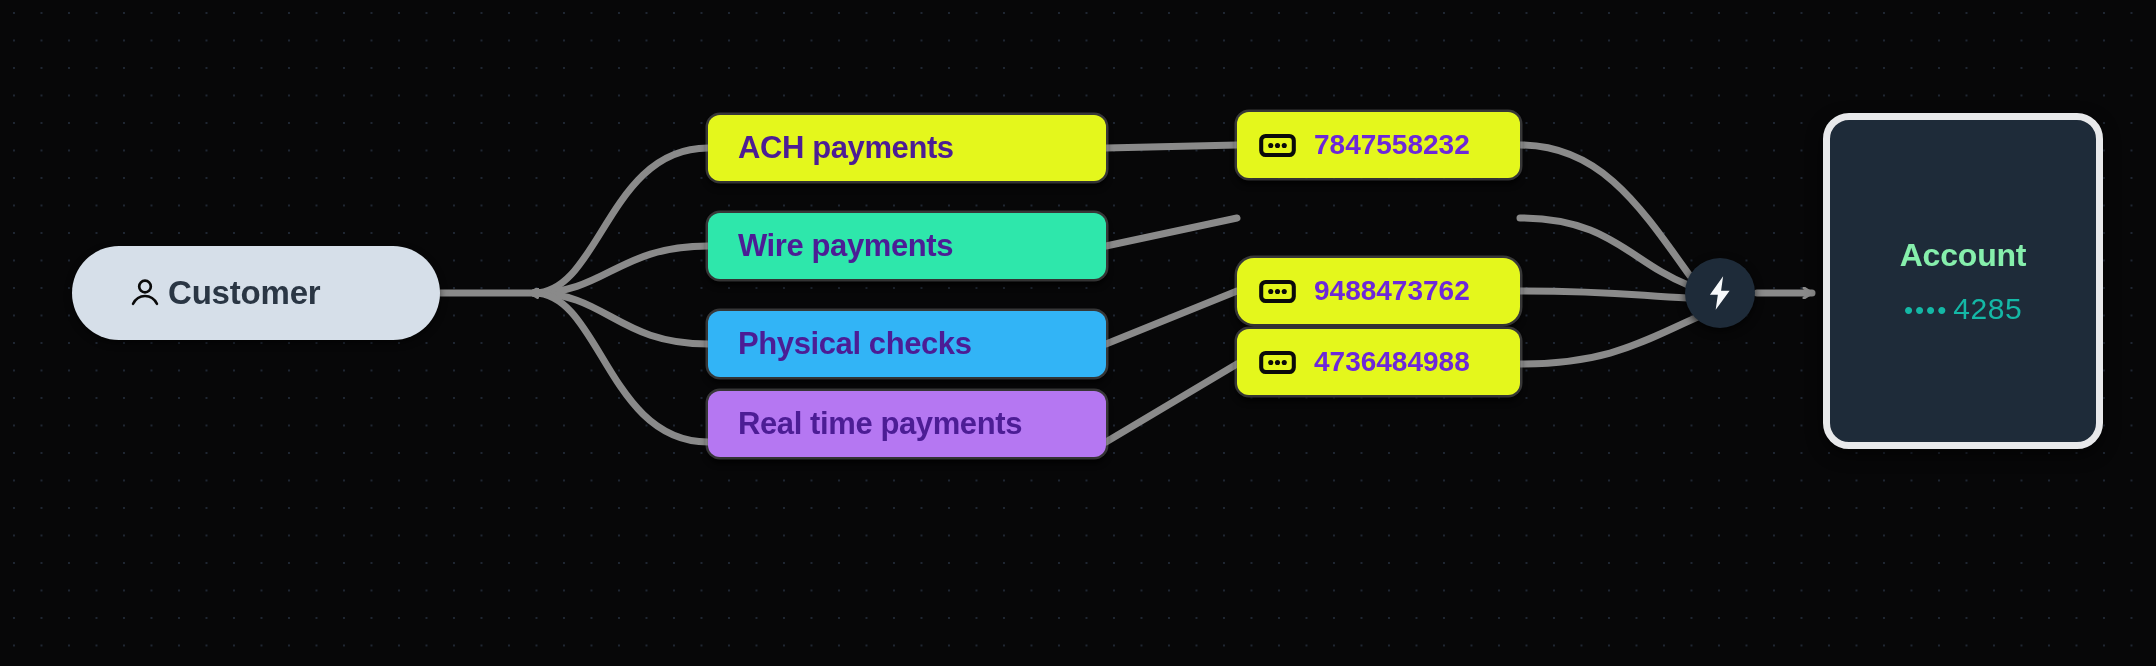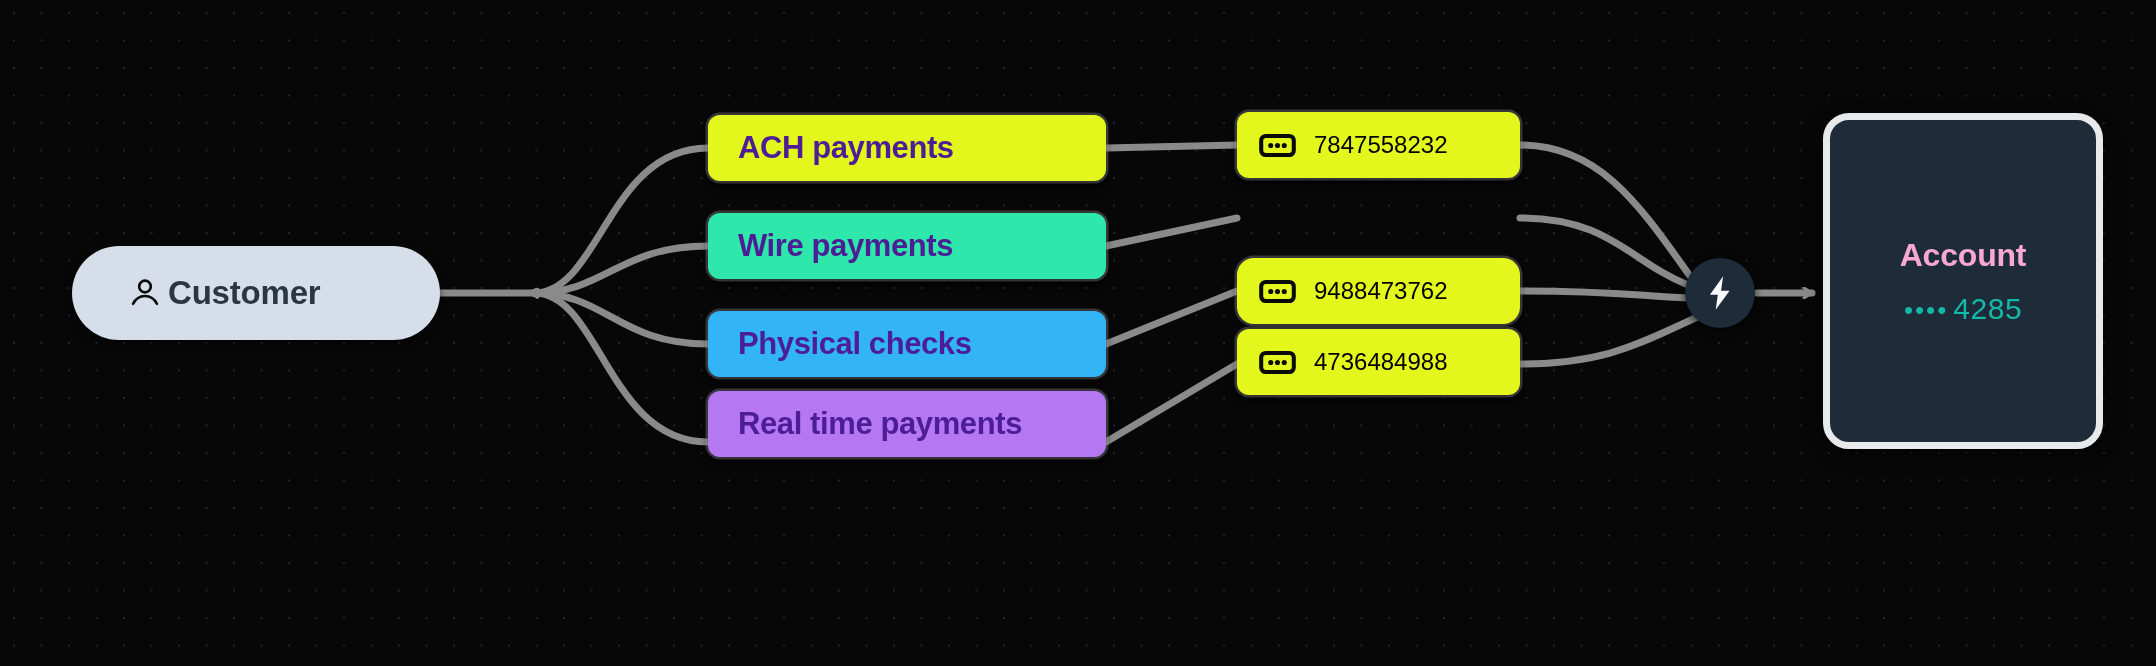--- a/index.html
+++ b/index.html
@@ -83,23 +83,23 @@
   .acct-node {
     left: 1237px;
     width: 283px;
     height: 66px;
     border-radius: 12px;
     padding-left: 22px;
     gap: 18px;
     box-shadow: 0 0 0 2.5px rgba(255,255,255,0.20), 0 6px 6px rgba(0,0,0,0.85);
   }
   .acct-node .label {
-    font-size: 24px;
-    font-weight: 400;
-    color: #000000;
+    font-size: 28px;
+    font-weight: 700;
+    color: #6d28d9;
     letter-spacing: 0px;
     white-space: nowrap;
   }
   .dots-icon { flex: none; width: 37px; height: 27px; display:block; }
 
   
   #hub-node {
     left: 1685px;
     top: 258px;
     width: 70px;
@@ -122,21 +122,21 @@
     border: 7px solid #e8e9eb;
     flex-direction: column;
     justify-content: center;
     align-items: center;
     gap: 18px;
     box-shadow: 0 6px 16px rgba(0,0,0,0.6);
   }
   #account-node .title {
     font-size: 32px;
     font-weight: 700;
-    color: #f9a8d4;
+    color: #86efac;
     letter-spacing: -0.2px;
   }
   #account-node .masked {
     font-size: 30px;
     font-weight: 400;
     color: #14b8a6;
     letter-spacing: 0.5px;
   }
   #account-node .masked .bullets {
     letter-spacing: 2px;

